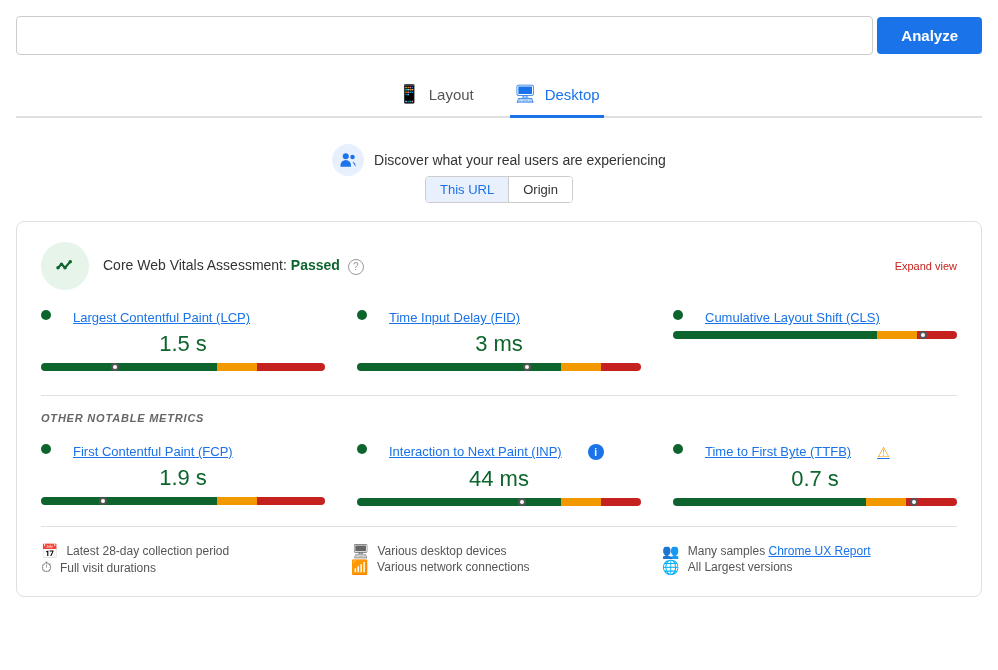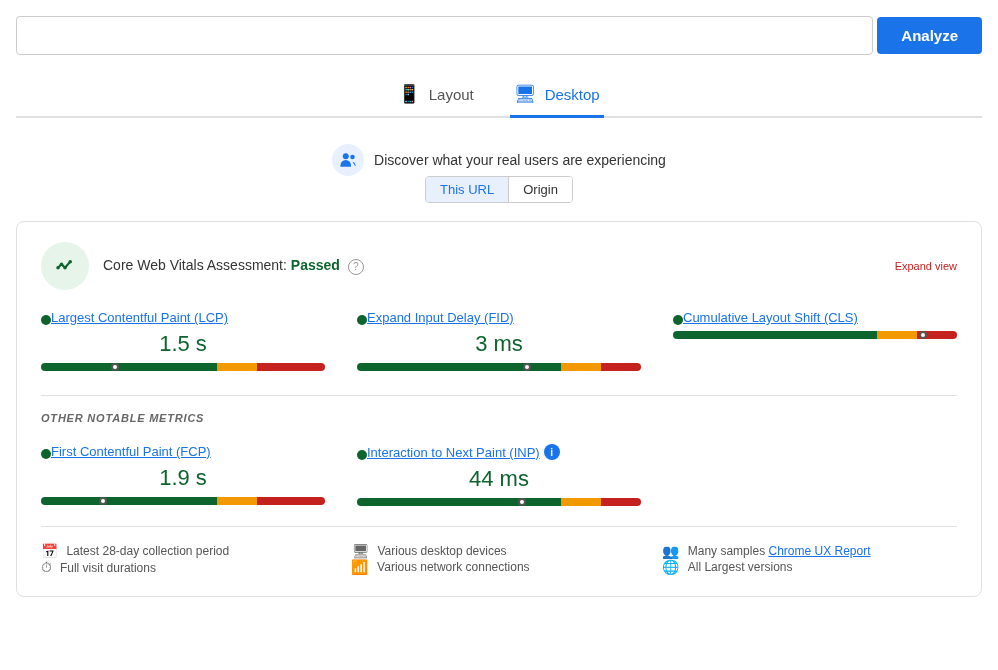--- a/index.html
+++ b/index.html
@@ -184,22 +184,22 @@
       gap: 24px 32px;
       margin-top: 20px;
     }
     .metric-item {}
     .metric-name {
       font-size: 13px;
       color: #1a73e8;
       text-decoration: underline;
       cursor: pointer;
       display: flex;
-      align-items: flex-end;
-      gap: 0;
+      align-items: flex-start;
+      gap: 22px;
       margin-bottom: 6px;
     }
     .metric-dot {
       width: 10px;
       height: 10px;
       border-radius: 50%;
       background: #0d652d;
       flex-shrink: 0;
     }
     .metric-value {
@@ -369,21 +369,21 @@
             <div class="bar-green" style="width: 62%; height: 8px;"></div>
             <div class="bar-orange" style="width: 14%; height: 8px;"></div>
             <div class="bar-red" style="width: 24%; height: 8px;"></div>
           </div>
           <div class="progress-marker" style="left: 26%;"></div>
         </div>
       </div>
       <div class="metric-item">
         <div class="metric-name">
           <span class="metric-dot"></span>
-          <span>Expand Input Delay (FID)</span>
+          <span>Time Input Delay (FID)</span>
         </div>
         <div class="metric-value">3 ms</div>
         <div class="progress-bar-wrap">
           <div class="progress-bar-track">
             <div class="bar-green" style="width: 72%; height: 8px;"></div>
             <div class="bar-orange" style="width: 14%; height: 8px;"></div>
             <div class="bar-red" style="width: 14%; height: 8px;"></div>
           </div>
           <div class="progress-marker" style="left: 60%;"></div>
         </div>
@@ -431,20 +431,36 @@
         <div class="metric-value">44 ms</div>
         <div class="progress-bar-wrap">
           <div class="progress-bar-track">
             <div class="bar-green" style="width: 72%; height: 8px;"></div>
             <div class="bar-orange" style="width: 14%; height: 8px;"></div>
             <div class="bar-red" style="width: 14%; height: 8px;"></div>
           </div>
           <div class="progress-marker" style="left: 58%;"></div>
         </div>
       </div>
+      <div class="metric-item">
+        <div class="metric-name">
+          <span class="metric-dot"></span>
+          <span>Time to First Byte (TTFB)</span>
+          <span class="warning-icon">⚠</span>
+        </div>
+        <div class="metric-value">0.7 s</div>
+        <div class="progress-bar-wrap">
+          <div class="progress-bar-track">
+            <div class="bar-green" style="width: 68%; height: 8px;"></div>
+            <div class="bar-orange" style="width: 14%; height: 8px;"></div>
+            <div class="bar-red" style="width: 18%; height: 8px;"></div>
+          </div>
+          <div class="progress-marker" style="left: 85%;"></div>
+        </div>
+      </div>
     </div>
 
   <div class="footer-info" id="footer-info">
       <div>
         <div class="footer-item">
           <span class="footer-icon">📅</span>
           <span>Latest 28-day collection period</span>
         </div>
         <div class="footer-item">
           <span class="footer-icon">⏱</span>

